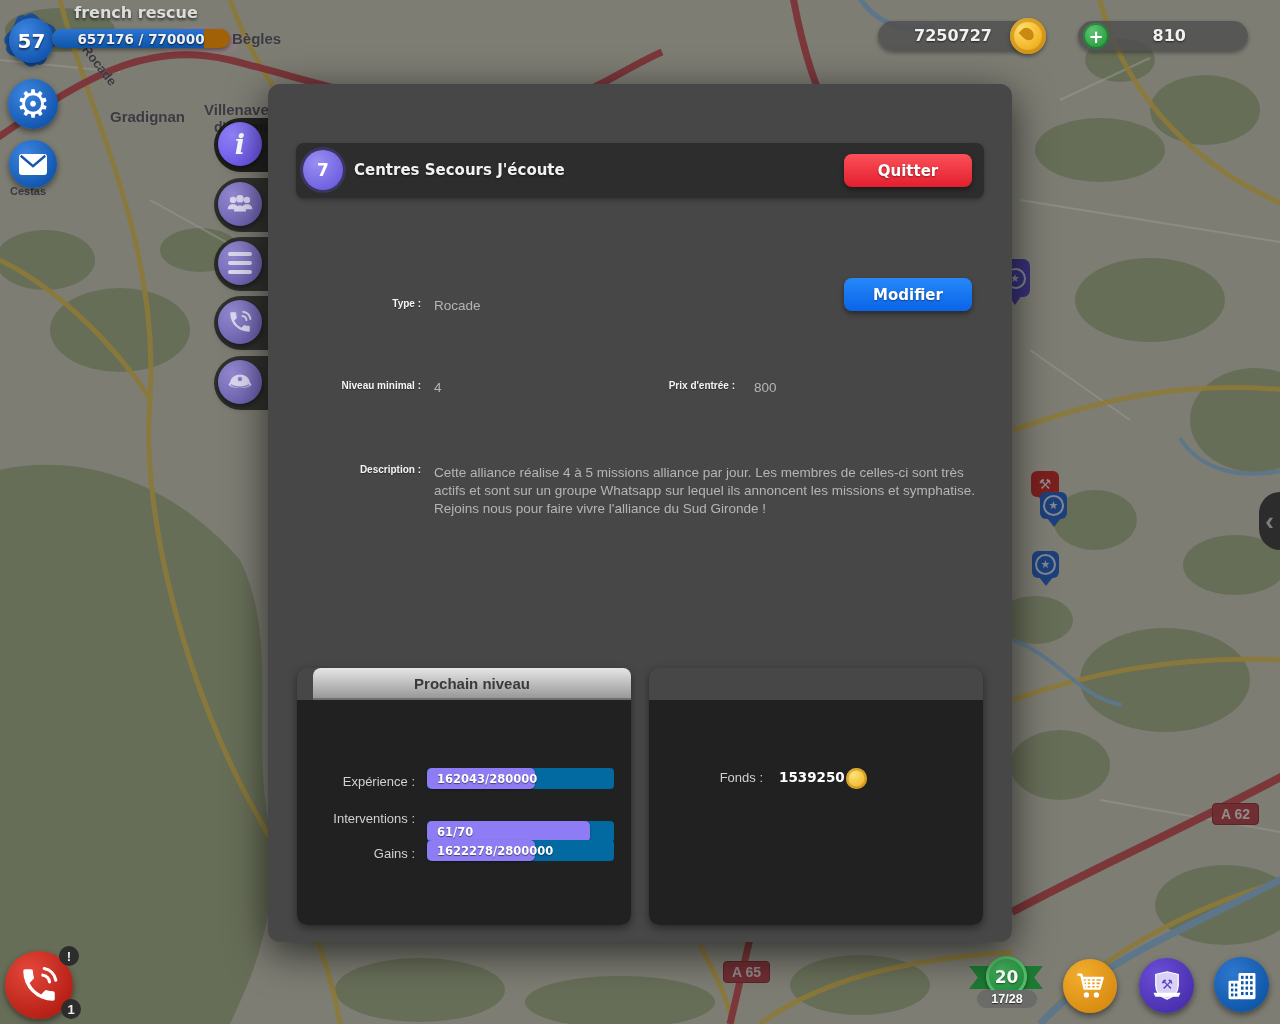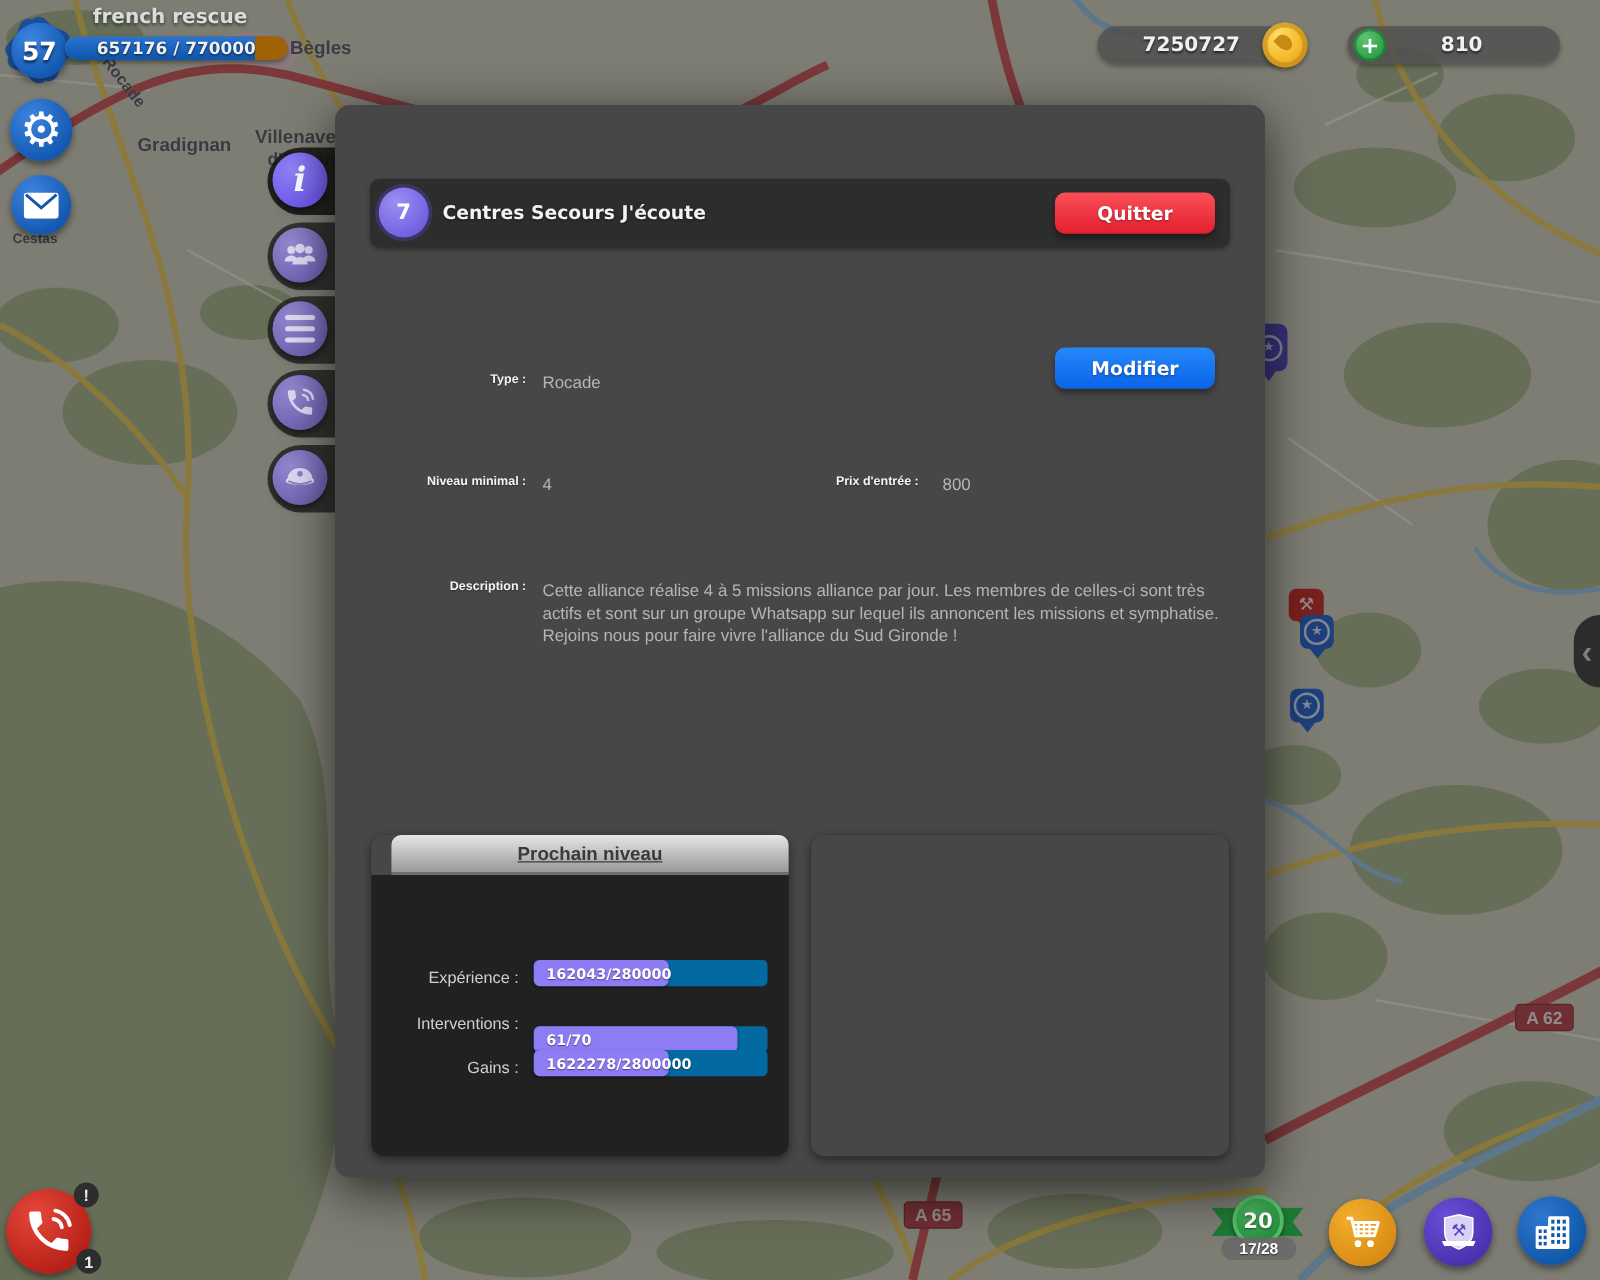--- a/index.html
+++ b/index.html
@@ -111,21 +111,21 @@
   .btn-blue{background:linear-gradient(#2688fa,#0a64e8);}
   .f-label{position:absolute;color:#f5f5f5;font-size:10px;font-weight:bold;text-align:right;
     text-shadow:0 1px 1px rgba(0,0,0,.4);}
   .f-value{position:absolute;color:#b5b5b5;font-size:13.5px;}
   #desc-text{position:absolute;left:166px;top:380px;width:545px;color:#b5b5b5;font-size:13.5px;
     line-height:18.2px;}
   .panel{position:absolute;top:584px;width:334px;height:257px;border-radius:10px;
     box-shadow:0 3px 8px rgba(0,0,0,.45);}
   .panel-head{position:absolute;left:16px;right:0;top:0;height:30px;border-radius:8px 8px 0 0;
     background:linear-gradient(#e6e6e6,#989898);color:#3a3a3a;font-size:15px;font-weight:bold;
-    display:flex;align-items:center;justify-content:center;border-bottom:2px solid #6f6f6f;text-decoration:underline;}
+    display:flex;align-items:center;justify-content:center;border-bottom:2px solid #6f6f6f;}
   .panel-body{position:absolute;left:0;right:0;top:32px;bottom:0;background:#212121;
     border-radius:0 0 10px 10px;}
   .p-label{position:absolute;left:0;width:118px;text-align:right;color:#d0d0d0;font-size:13px;}
   .p-bar{position:absolute;left:130px;width:187px;height:21px;background:#0369a1;border-radius:4px;}
   .p-fill{position:absolute;left:0;top:0;bottom:0;background:#8d7cf4;border-radius:5px;
     display:flex;align-items:center;box-shadow:0 1px 2px rgba(0,0,0,.4);}
   .p-fill span{margin-left:10px;color:#fff;font-size:11.5px;font-weight:bold;white-space:nowrap;
     font-family:"DejaVu Sans","Liberation Sans",sans-serif;text-shadow:0 1px 1px rgba(0,0,0,.5);}
   #coin-small{position:absolute;left:197px;top:-2px;width:21px;height:21px;border-radius:50%;
     background:radial-gradient(circle at 35% 30%,#ffe27a,#f3c23c 55%,#dd9d18);
@@ -398,16 +398,23 @@
           <div class="p-bar" style="top:140px;">
             <div class="p-fill" style="width: 57.9%;">
               <span>1622278/2800000</span>
             </div>
           </div>
         </div>
       </div>
     </div>
 
     <div class="panel" style="left:381px;">
+      <div class="panel-body">
+        <div class="p-label" style="top:70px;width:114px;">Fonds :</div>
+        <div style="position:absolute;left:130px;top:69px;width:60px;text-align:right;color:#fff;font-size:13.5px;font-weight:bold;" class="gt">1539250</div>
+        <div style="position:absolute;left:0;top:70px;width:100%;">
+          <div id="coin-small"></div>
+        </div>
+      </div>
     </div>
   </div>
 
 </div>
 
 </body></html>

